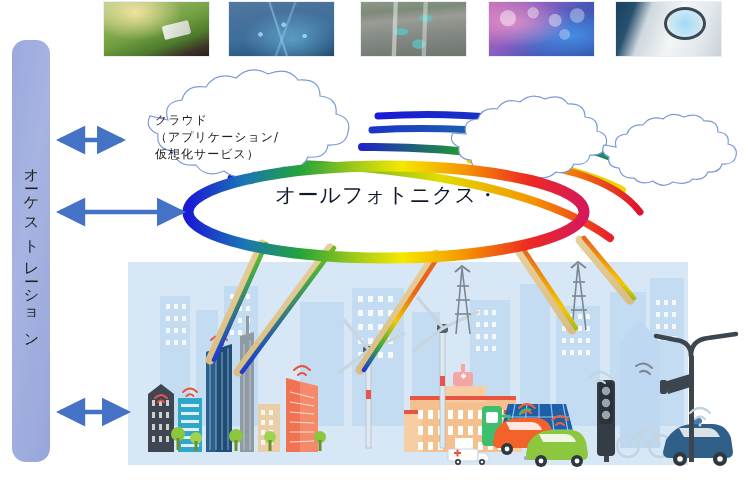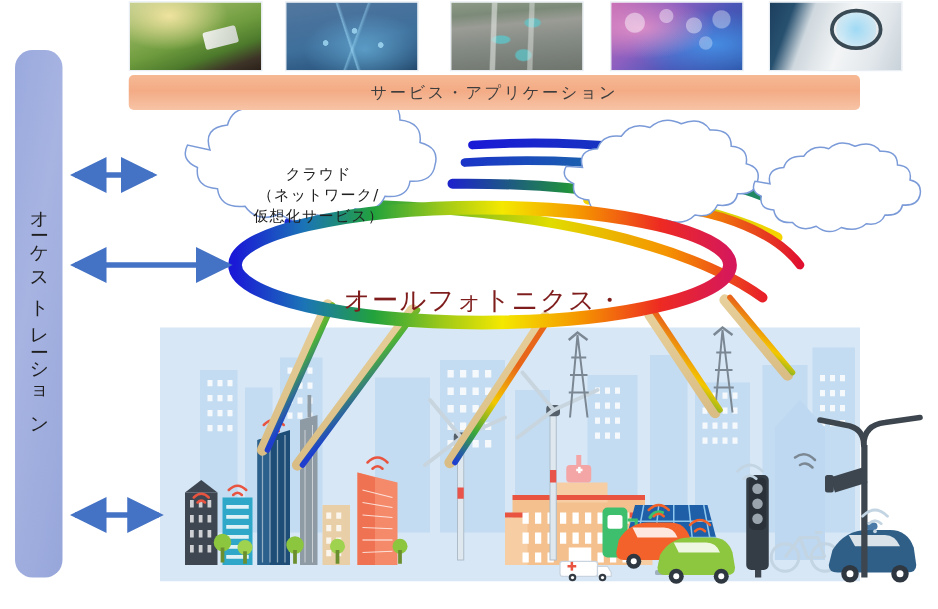--- a/index.html
+++ b/index.html
@@ -106,45 +106,43 @@
     text-orientation: upright;
     font-size: 15px;
     color: #1f1f1f;
     letter-spacing: 5px;
     font-family: "DejaVu Sans", "Liberation Sans", sans-serif;
   }
 
   
   .cloud-label {
     position: absolute;
-    text-align: center;
+    text-align: left;
     font-size: 12px;
     line-height: 17px;
     color: #202020;
     font-family: "DejaVu Sans", "Liberation Sans", sans-serif;
     letter-spacing: 1px;
     pointer-events: none;
-    margin-top: 19px;
   }
   #cloud-main-label { left: 155px; top: 112px; width: 200px; }
 
   
   #apn-label {
     position: absolute;
     left: 262px; top: 181px;
     width: 250px;
     text-align: center;
     font-size: 21px;
     line-height: 28px;
     font-weight: 500;
-    color: #7f1d1d;
+    color: #0f172a;
     font-family: "DejaVu Sans", "Liberation Sans", sans-serif;
     letter-spacing: 1px;
     pointer-events: none;
-    margin-top: 45px;
   }
 
   svg.layer { position: absolute; left: 0; top: 0; width: 750px; height: 487px; overflow: visible; }
   svg.layer.behind { z-index: 1; }
   svg.layer.front  { z-index: 3; }
   .photo-strip, .svc-banner, .orchestration { z-index: 5; }
   #apn-label, #cloud-main-label { z-index: 6; }
 </style>
 </head>
 <body>
@@ -162,23 +160,20 @@
       <div class="ph-inner ph-road" style="position:relative"></div>
     </div>
     <div class="photo" style="left:488px;width:107px;">
       <div class="ph-inner ph-city" style="position:relative"></div>
     </div>
     <div class="photo" style="left:615px;width:107px;">
       <div class="ph-inner ph-med" style="position:relative"></div>
     </div>
   </div>
 
-  <div class="svc-banner">
-    <span>サービス・アプリケーション</span>
-  </div>
 
   <div class="orchestration">
     <div class="vtext">オーケストレーション</div>
   </div>
 
   <svg class="layer behind" viewBox="0 0 750 487">
     <defs>
 
       <linearGradient id="ringGrad" x1="0" y1="0" x2="1" y2="0">
         <stop offset="0.00" stop-color="#1a1ad6"></stop>
@@ -734,21 +729,21 @@
 
     <g stroke="#4472c4" stroke-width="4.5">
       <line x1="60" y1="140" x2="122" y2="140" marker-start="url(#arrowStart)" marker-end="url(#arrowEnd)"></line>
       <line x1="60" y1="212" x2="182" y2="212" marker-start="url(#arrowStart)" marker-end="url(#arrowEnd)"></line>
       <line x1="60" y1="412" x2="127" y2="412" marker-start="url(#arrowStart)" marker-end="url(#arrowEnd)"></line>
     </g>
   </svg>
 
   <div class="cloud-label" id="cloud-main-label">
     <div>クラウド</div>
-    <div>（ネットワーク/</div>
+    <div>（アプリケーション/</div>
     <div>仮想化サービス）</div>
   </div>
 
   <div id="apn-label">
     <div>オールフォトニクス・</div>
   </div>
 
 </div>
 
 </body></html>

